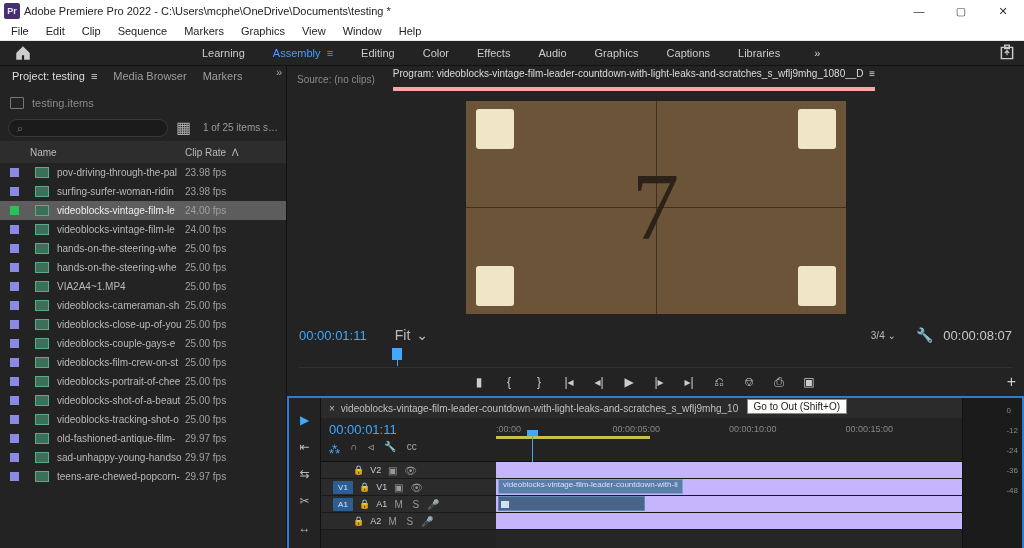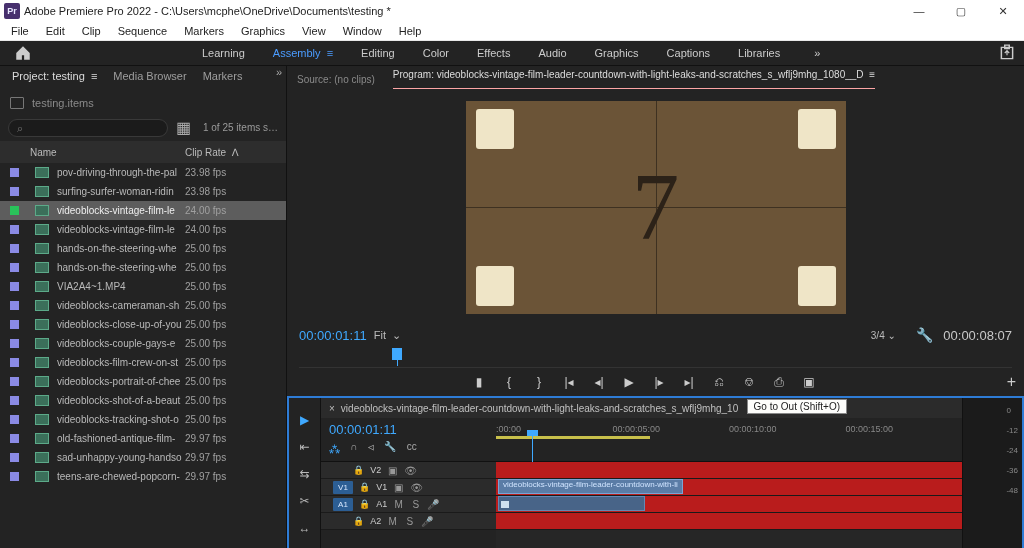--- a/index.html
+++ b/index.html
@@ -38,33 +38,33 @@
   .lp-row .chip{width:9px;height:9px;background:#8a8ae4;margin-right:16px}
   .lp-row .clipic{width:14px;height:11px;background:#3b6f5a;border:1px solid #5caa89;margin-right:8px}
   .lp-row .nm{flex:0 0 128px;overflow:hidden;white-space:nowrap}
   .lp-row .fr{flex:0 0 48px;color:#a0a0a0}
   .lp-row.sel{background:#5d5d5d;color:#eee}
   .lp-row.sel .chip{background:#29c25a}
 
   
   .right-panel{flex:1;display:flex;flex-direction:column;background:#232323}
   .rp-tabs{height:26px;display:flex;align-items:center;font-size:10px;color:#8a8a8a;padding:0 10px;gap:18px}
-  .rp-tabs .t2{color:#ddd;border-bottom:1px solid #fca5a5;padding-bottom:8px}
+  .rp-tabs .t2{color:#ddd;border-bottom:4px solid #fca5a5;padding-bottom:8px}
   .viewer{flex:0 0 230px;display:flex;align-items:center;justify-content:center;background:#232323}
   .monitor{width:380px;height:213px;background:#6b5437;position:relative;overflow:hidden}
   .monitor .sprock{position:absolute;width:38px;height:40px;background:#efe5c7;border-radius:3px}
   .monitor .sp1{top:8px;left:10px}.monitor .sp2{top:8px;right:10px}
   .monitor .sp3{bottom:8px;left:10px}.monitor .sp4{bottom:8px;right:10px}
   .monitor .seven{position:absolute;top:50%;left:50%;transform:translate(-50%,-50%);font-size:95px;color:#2c2218;font-family:Georgia,serif}
   .monitor .hline{position:absolute;left:0;right:0;top:50%;height:1px;background:#3e3121}
   .monitor .vline{position:absolute;top:0;bottom:0;left:50%;width:1px;background:#3e3121}
 
   .tc-row{display:flex;align-items:center;height:26px;padding:0 12px;font-size:11px}
   .tc-row .tc-left{color:#3fa9ff;font-size:13px}
-  .tc-row .fit{margin-left:7px;display:flex;align-items:center;gap:6px;color:#bbb;font-size:11px}
+  .tc-row .fit{margin-left:28px;display:flex;align-items:center;gap:6px;color:#bbb;font-size:14px}
   .tc-row .spacer{flex:1}
   .tc-row .res{color:#bbb;font-size:10px;margin-right:10px}
   .tc-row .tc-right{color:#c8c8c8;font-size:13px}
   .tc-row .wrench{margin:0 10px;color:#aaa;font-size:14px}
 
   .scrub{height:20px;margin:0 12px;position:relative;border-bottom:1px solid #333}
   .scrub .ph{position:absolute;top:0;left:13%;width:10px;height:12px;background:#3fa9ff}
   .scrub .ph::after{content:"";position:absolute;left:50%;top:12px;width:1px;height:6px;background:#3fa9ff}
 
   .transport{height:28px;display:flex;align-items:center;justify-content:center;gap:14px;color:#ccc;font-size:12px}
@@ -93,21 +93,21 @@
   .inout{position:absolute;top:18px;left:0;height:3px;background:#c8c04b;width:154px}
   .playhead{position:absolute;top:18px;left:36px;width:1px;height:120px;background:#3fa9ff}
   .playhead::before{content:"";position:absolute;top:-6px;left:-5px;width:11px;height:6px;background:#3fa9ff}
 
   .tracks{flex:1;display:flex}
   .tracks-left{width:175px;display:flex;flex-direction:column}
   .track-label{height:17px;display:flex;align-items:center;gap:6px;font-size:9px;color:#ccc;background:#2b2b2b;border-bottom:1px solid #1a1a1a;padding-left:12px}
   .track-label .tag{width:20px;height:13px;background:#2c5e94;color:#d8e8ff;display:flex;align-items:center;justify-content:center;font-size:8px;border-radius:1px}
   .track-label .tog{width:11px;height:11px;color:#999;font-size:10px;text-align:center}
   .tracks-right{flex:1;position:relative;background:#262626}
-  .trk{position:absolute;left:0;right:0;height:17px;border-bottom:1px solid #1a1a1a;background:#b91c1c}
+  .trk{position:absolute;left:0;right:0;height:17px;border-bottom:1px solid #1a1a1a;background:#c4b5fd}
   .clip-v{position:absolute;top:0;left:2px;height:15px;width:185px;background:#5a7ca6;border:1px solid #7aa4d4;font-size:8px;color:#d0e4ff;padding-left:4px;overflow:hidden;white-space:nowrap}
   .clip-a{position:absolute;top:0;left:2px;height:15px;width:147px;background:#486488;border:1px solid #6488b4}
   .clip-a .wave{position:absolute;top:4px;left:2px;width:8px;height:7px;background:#cfe0ef}
 
   .meters{width:60px;background:#1b1b1b;border-left:1px solid #111;position:relative}
   .meters .scale{position:absolute;right:4px;top:8px;font-size:8px;color:#888;display:flex;flex-direction:column;gap:11px}
   svg{display:block}
 </style>
 </head>
 <body>

